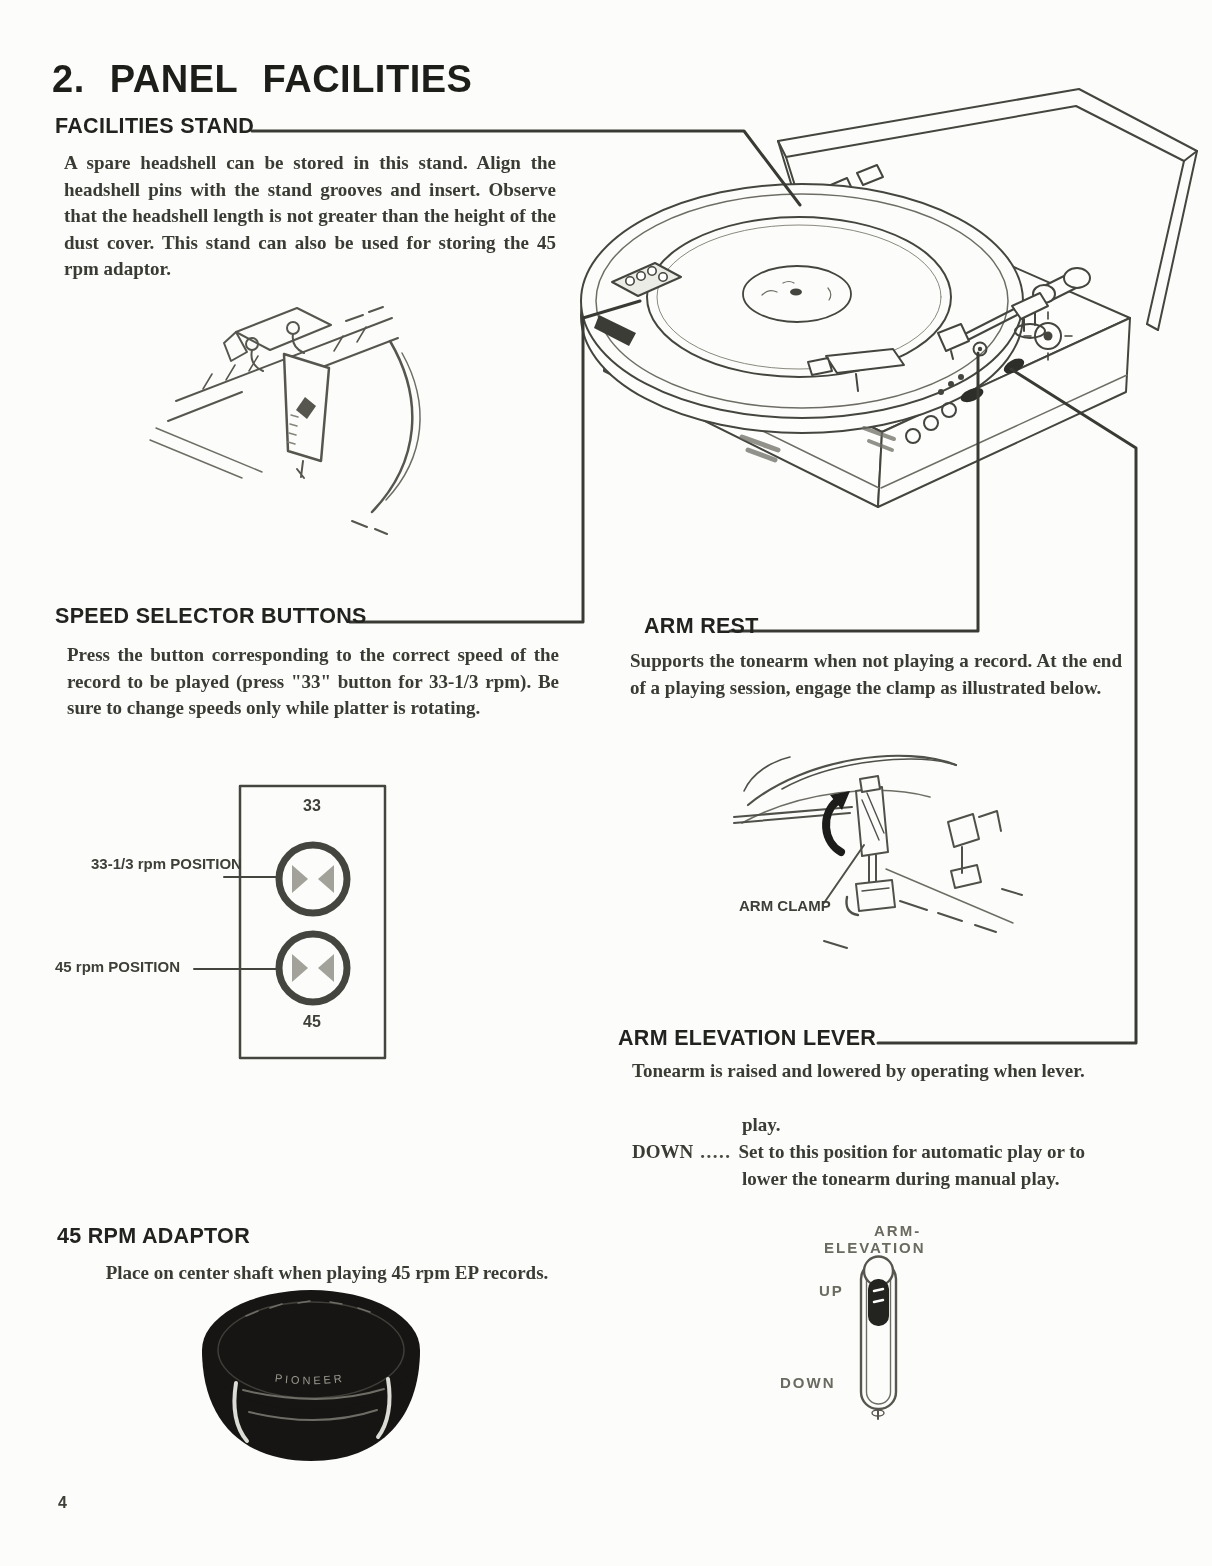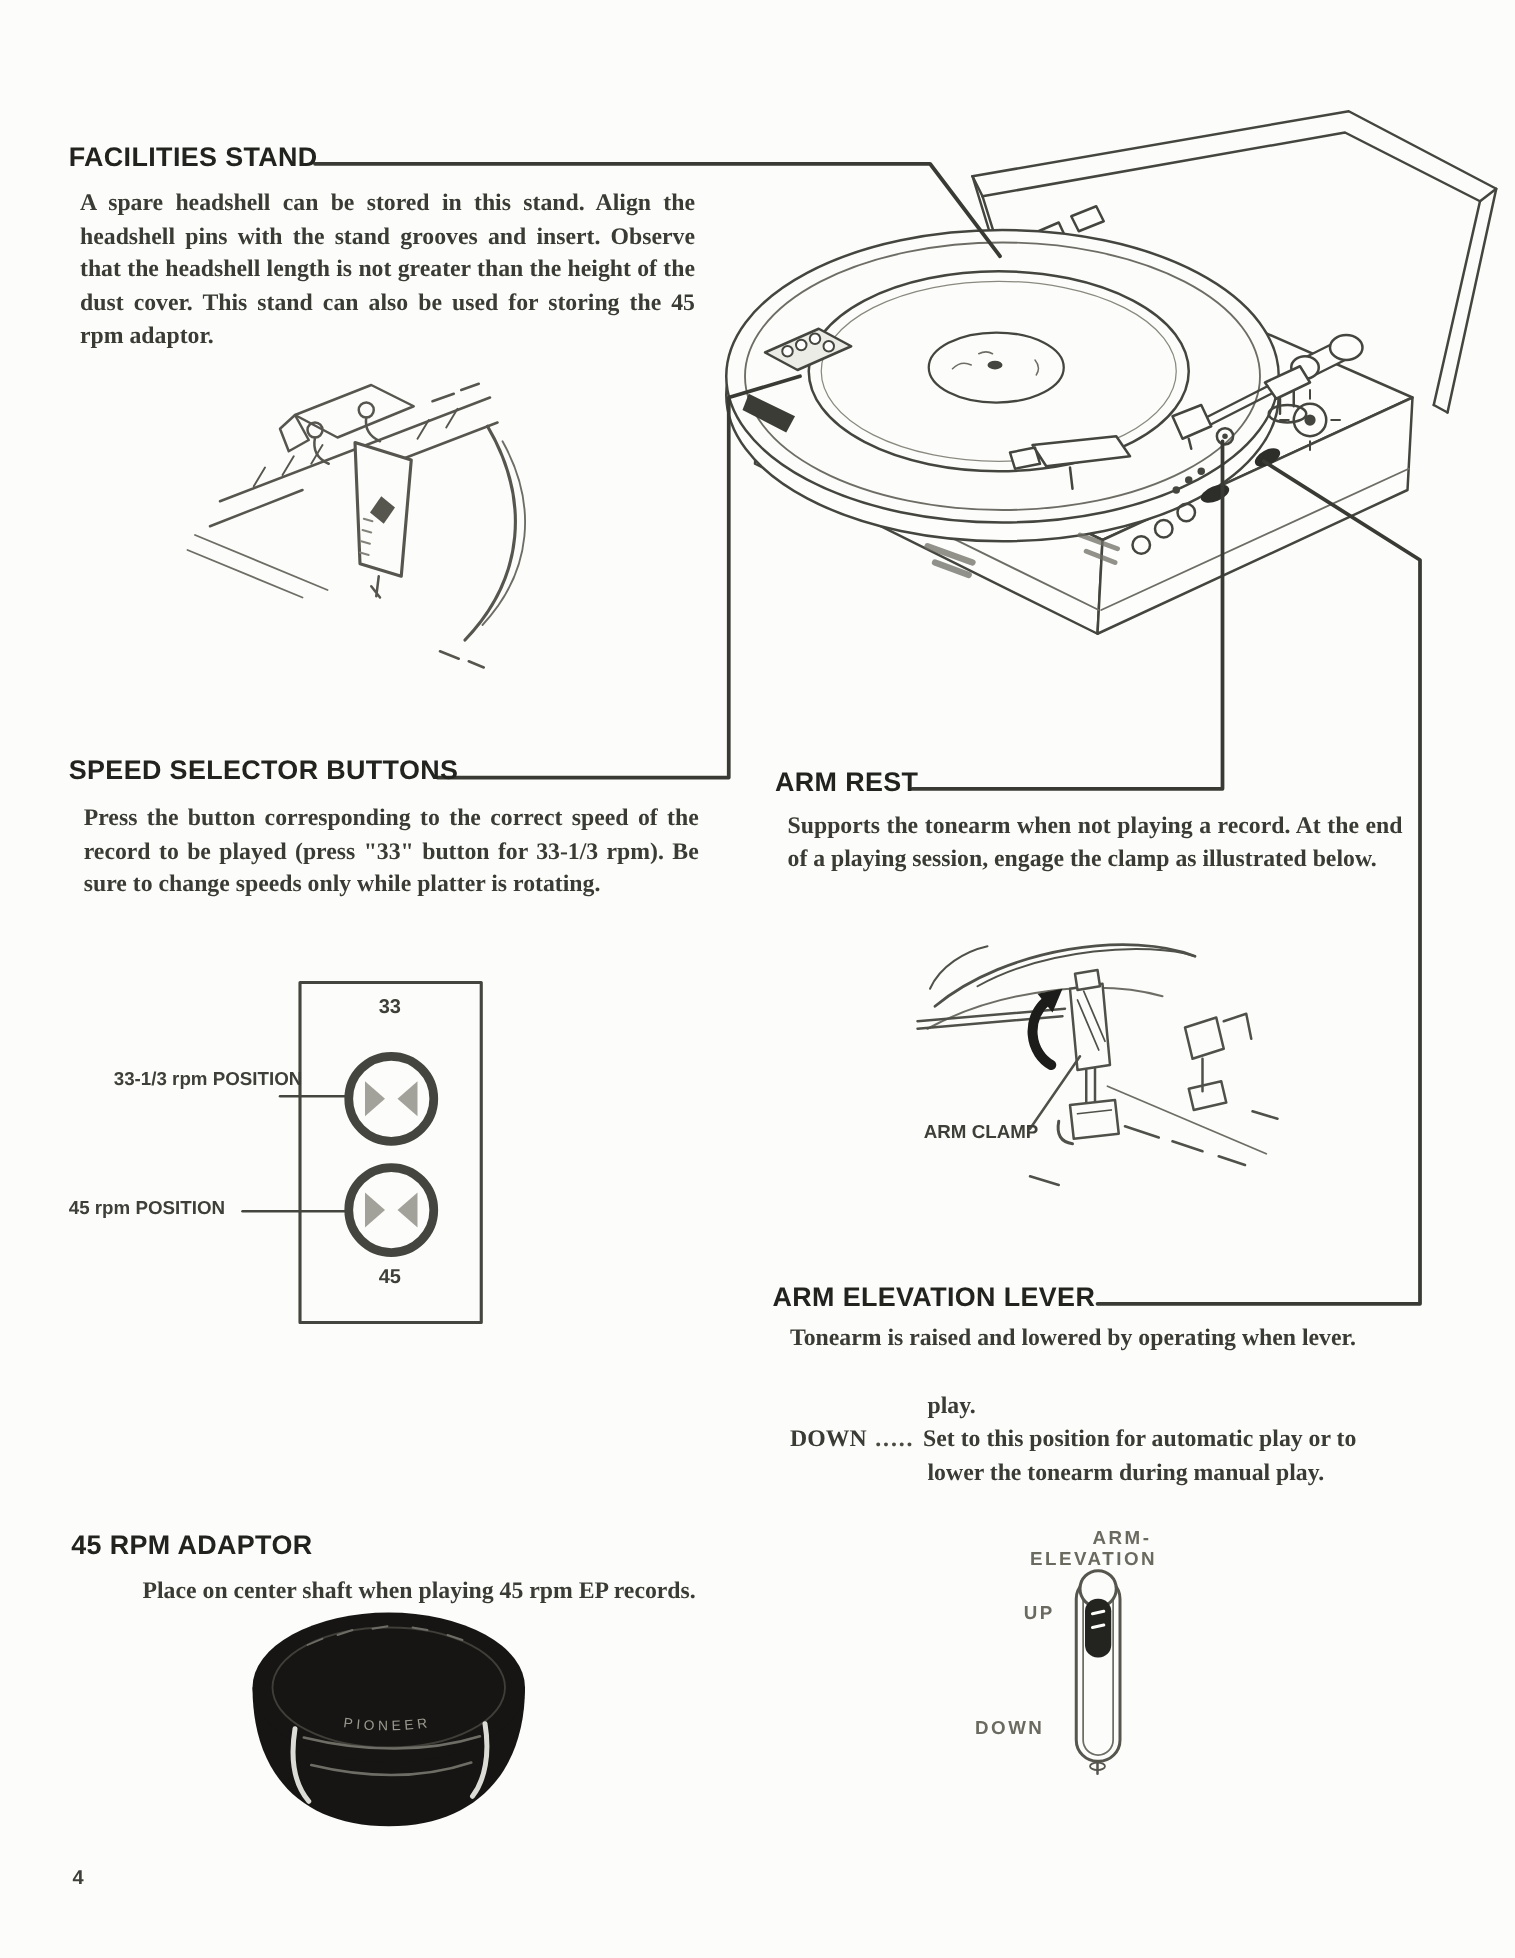--- a/index.html
+++ b/index.html
@@ -175,40 +175,41 @@
         <path d="M 249,1412 C 295,1423 338,1423 377,1410" stroke="#6e6d65" stroke-width="2"></path>
         <path d="M 246,1316 l 12,-5 M 270,1308 l 12,-4 M 298,1303 l 12,-2 M 330,1302 l 12,2 M 358,1308 l 12,4" stroke="#6e6d65" stroke-width="1.5"></path>
         <path id="rim" d="M 230,1365 C 262,1391 360,1391 394,1363" stroke="none"></path>
         <text font-family="Liberation Sans, sans-serif" font-size="11" fill="#9b9a90" letter-spacing="3" stroke="none">
           <textPath href="#rim" startOffset="28%">PIONEER</textPath>
         </text>
       </g>
     </g>
   </svg>
 
+  <div class="h1" style="left:52px;top:58px;">2. PANEL FACILITIES</div>
 
   <div class="h2" style="left:55px;top:114px;">FACILITIES STAND</div>
   <div class="para" style="left:64px;top:150px;width:492px;">A spare headshell can be stored in this stand. Align the headshell pins with the stand grooves and insert. Observe that the headshell length is not greater than the height of the dust cover. This stand can also be used for storing the 45 rpm adaptor.</div>
 
   <div class="h2" style="left:55px;top:604px;">SPEED SELECTOR BUTTONS</div>
   <div class="para" style="left:67px;top:642px;width:492px;">Press the button corresponding to the correct speed of the record to be played (press "33" button for 33-1/3 rpm). Be sure to change speeds only while platter is rotating.</div>
 
-  <div class="h2" style="left:620px;top:614px;text-align:center;">ARM REST</div>
+  <div class="h2" style="left:644px;top:614px;text-align:center;">ARM REST</div>
   <div class="para" style="left:630px;top:648px;width:492px;">Supports the tonearm when not playing a record. At the end of a playing session, engage the clamp as illustrated below.</div>
 
   <div class="h2" style="left:618px;top:1026px;">ARM ELEVATION LEVER</div>
   <div class="defrow" style="left:632px;top:1060px;">Tonearm is raised and lowered by operating when lever.</div>
   <div class="defrow" style="left:742px;top:1114px;">play.</div>
   <div class="defrow" style="left:632px;top:1141px;">
     <span>DOWN</span><span class="dots">.....</span><span>Set to this position for automatic play or to</span>
   </div>
   <div class="defrow" style="left:742px;top:1168px;">lower the tonearm during manual play.</div>
 
   <div class="h2" style="left:57px;top:1224px;">45 RPM ADAPTOR</div>
-  <div class="para" style="left:67px;top:1260px;width:520px;text-align:left;margin-left:47px;">Place on center shaft when playing 45 rpm EP records.</div>
+  <div class="para" style="left:67px;top:1260px;width:520px;text-align:center;">Place on center shaft when playing 45 rpm EP records.</div>
 
   <div class="dlabel" style="left:303px;top:797px;font-size:16px;">33</div>
   <div class="dlabel" style="left:303px;top:1013px;font-size:16px;">45</div>
   <div class="dlabel" style="left:55px;top:855px;margin-left:36px;">33-1/3 rpm POSITION</div>
   <div class="dlabel" style="left:55px;top:958px;">45 rpm POSITION</div>
   <div class="dlabel" style="left:723px;top:897px;margin-left:16px;">ARM CLAMP</div>
   <div class="glabel" style="left:874px;top:1222px;">ARM-</div>
   <div class="glabel" style="left:824px;top:1239px;">ELEVATION</div>
   <div class="glabel" style="left:819px;top:1282px;">UP</div>
   <div class="glabel" style="left:780px;top:1374px;">DOWN</div>

